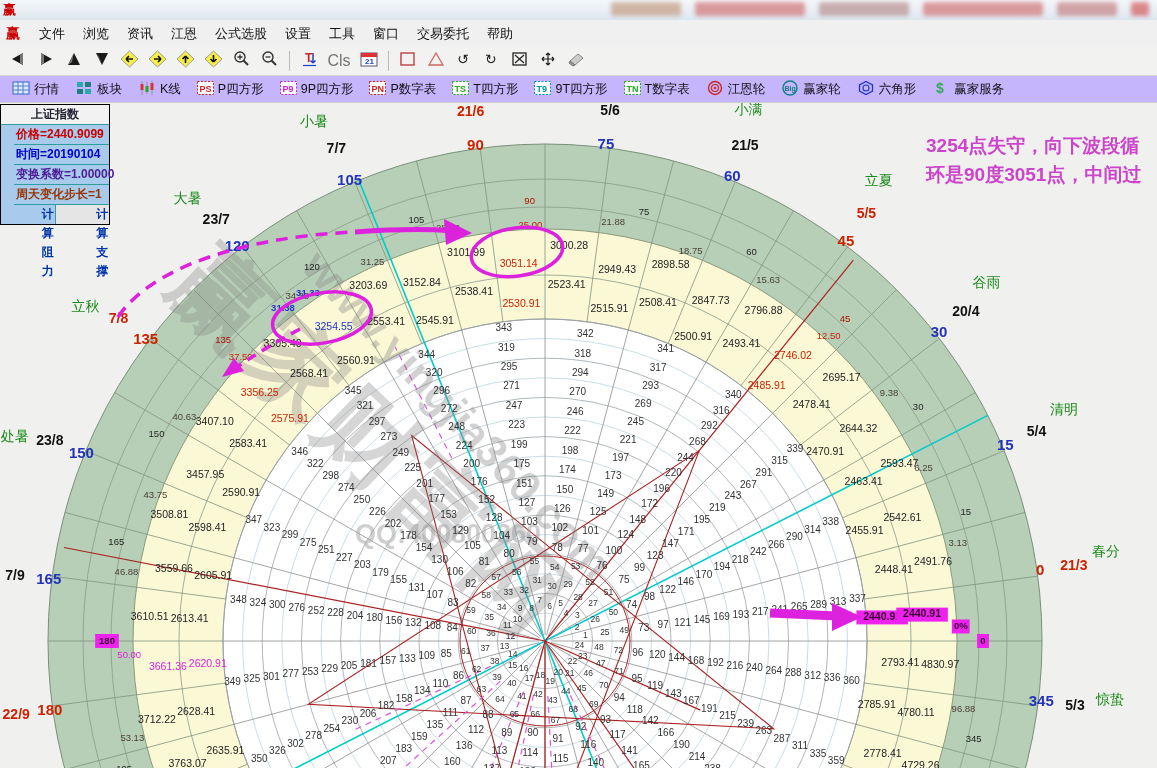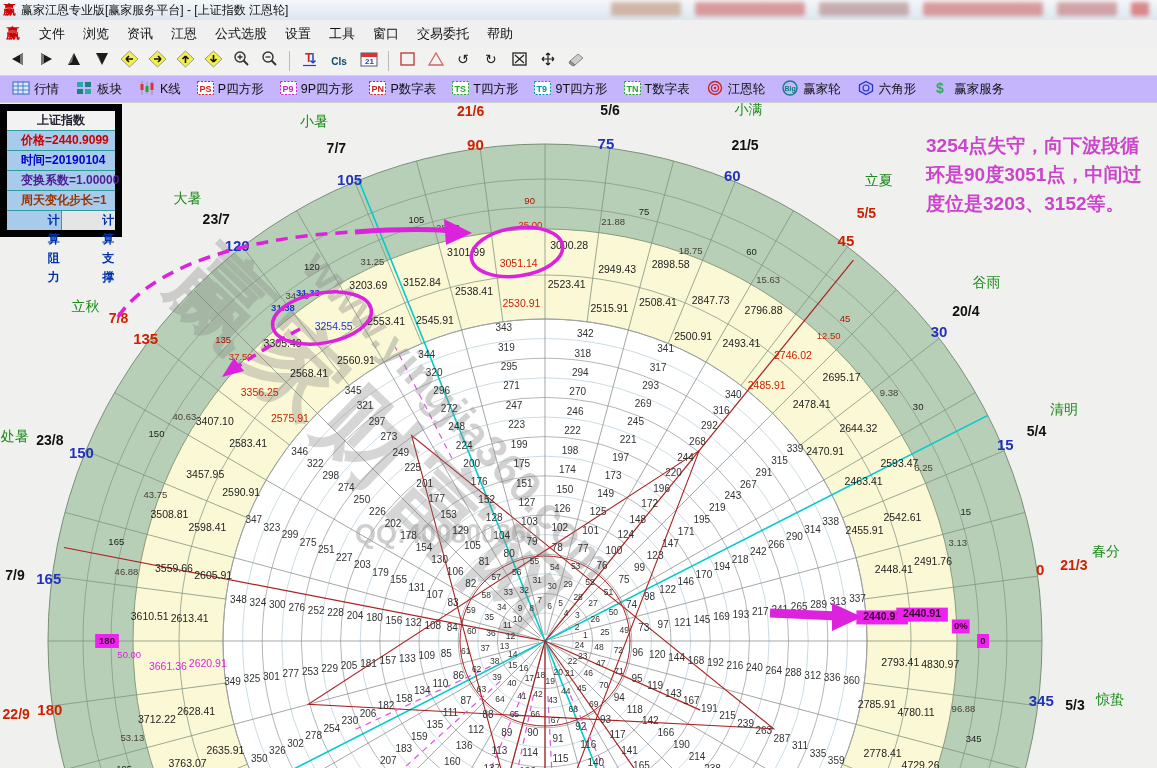--- a/index.html
+++ b/index.html
@@ -11,45 +11,44 @@
   .blobs{position:absolute;right:8px;top:2px;display:flex;gap:14px;}
   .blob{height:14px;border-radius:2px;filter:blur(2px);opacity:.55;}
   .menubar{position:absolute;left:0;top:20px;width:100%;height:27px;background:#f0f0f0;border-bottom:1px solid #d5d5d5;
            display:flex;align-items:center;font-size:13px;color:#111;}
   .menubar .logo{color:#c00;font-weight:bold;margin:0 10px 0 6px;font-size:14px;}
   .menu-item{padding:4px 9px;cursor:default;}
   .toolbar1{position:absolute;left:0;top:47px;width:100%;height:29px;background:#f2f2f0;border-bottom:1px solid #d5d5d5;
             display:flex;align-items:center;padding-left:4px;box-sizing:border-box;}
   .tb1-btn{width:26px;height:24px;display:flex;align-items:center;justify-content:center;border:1px solid transparent;}
   .tb1-sep{width:1px;height:20px;background:#bbb;margin:0 5px;}
-  .cls-label{font-size:10px;color:#0c4a6e;font-weight:bold;}
+  .cls-label{font-size:16px;color:#737373;}
   .toolbar2{position:absolute;left:0;top:76px;width:100%;height:27px;background:#c4b5fd;border-bottom:1px solid #cfcfcf;
             display:flex;align-items:center;padding-left:4px;box-sizing:border-box;font-size:12.5px;color:#111;text-align:center;}
   .tb2-btn{display:flex;align-items:center;gap:4px;padding:3px 7px;border:1px solid transparent;}
   .chart{position:absolute;left:0;top:103px;width:1157px;height:665px;background:#f0f0ee;}
   .chart svg.wheel{position:absolute;left:0;top:0;}
-  .panel{position:absolute;left:0;top:1px;width:108px;border:7px solid #000000;background:#a8cbec;font-size:12px;z-index:5;}
+  .panel{position:absolute;left:0;top:1px;width:108px;border:1px solid #000000;background:#a8cbec;font-size:12px;z-index:5;}
   .panel .hd{background:#f2f2f2;border-bottom:1px solid #2e9d9e;text-align:center;font-weight:bold;color:#223;
              height:19px;line-height:19px;}
-  .panel .row{height:19px;line-height:19px;padding-left:14px;border-bottom:1px solid #2e9d9e;font-weight:bold;white-space:nowrap;}
+  .panel .row{height:19px;line-height:19px;padding-left:2px;border-bottom:1px solid #2e9d9e;font-weight:bold;white-space:nowrap;margin-left:13px;}
   .panel .btns{display:flex;}
   .panel .btn{flex:1;height:19px;line-height:19px;text-align:center;color:#0033aa;font-weight:bold;cursor:default;padding-left:40px;}
   .panel .btn.b0{background:#a8cbec;border-right:1px solid #2e9d9e;}
   .panel .btn.b1{background:#e5e5e5;}
   .note{position:absolute;left:926px;top:28px;width:230px;z-index:4;font-size:19px;line-height:29px;
         color:#cc44cc;font-weight:bold;}
 </style>
 </head>
 <body>
 
 <div class="app">
 
   <div class="titlebar">
     <span class="logo">赢</span>
-    <span>赢家江恩专业版[赢家服务平台] - [上证指数 江恩轮]</span>
     <div class="blobs">
       <div class="blob" style="width:70px;background:#b86;"></div>
       <div class="blob" style="width:110px;background:#c55;"></div>
       <div class="blob" style="width:90px;background:#a77;"></div>
       <div class="blob" style="width:120px;background:#c55;"></div>
       <div class="blob" style="width:60px;background:#b66;"></div>
       <div class="blob" style="width:18px;background:#c33;"></div>
     </div>
   </div>
 
@@ -883,16 +882,15 @@
           <div class="row" style="color: rgb(153, 51, 0);">周天变化步长=1</div>
         </div>
       <div class="btns" id="panel-btns">
           <div class="btn b0">计算阻力</div>
           <div class="btn b1">计算支撑</div>
         </div>
     </div>
     <div class="note" id="note" style="color: rgb(204, 68, 204);">
         <div>3254点失守，向下波段循</div>
         <div>环是90度3051点，中间过</div>
-        <div>度位是3203、3152等。</div>
       </div>
   </div>
 </div>
 
 </body></html>

